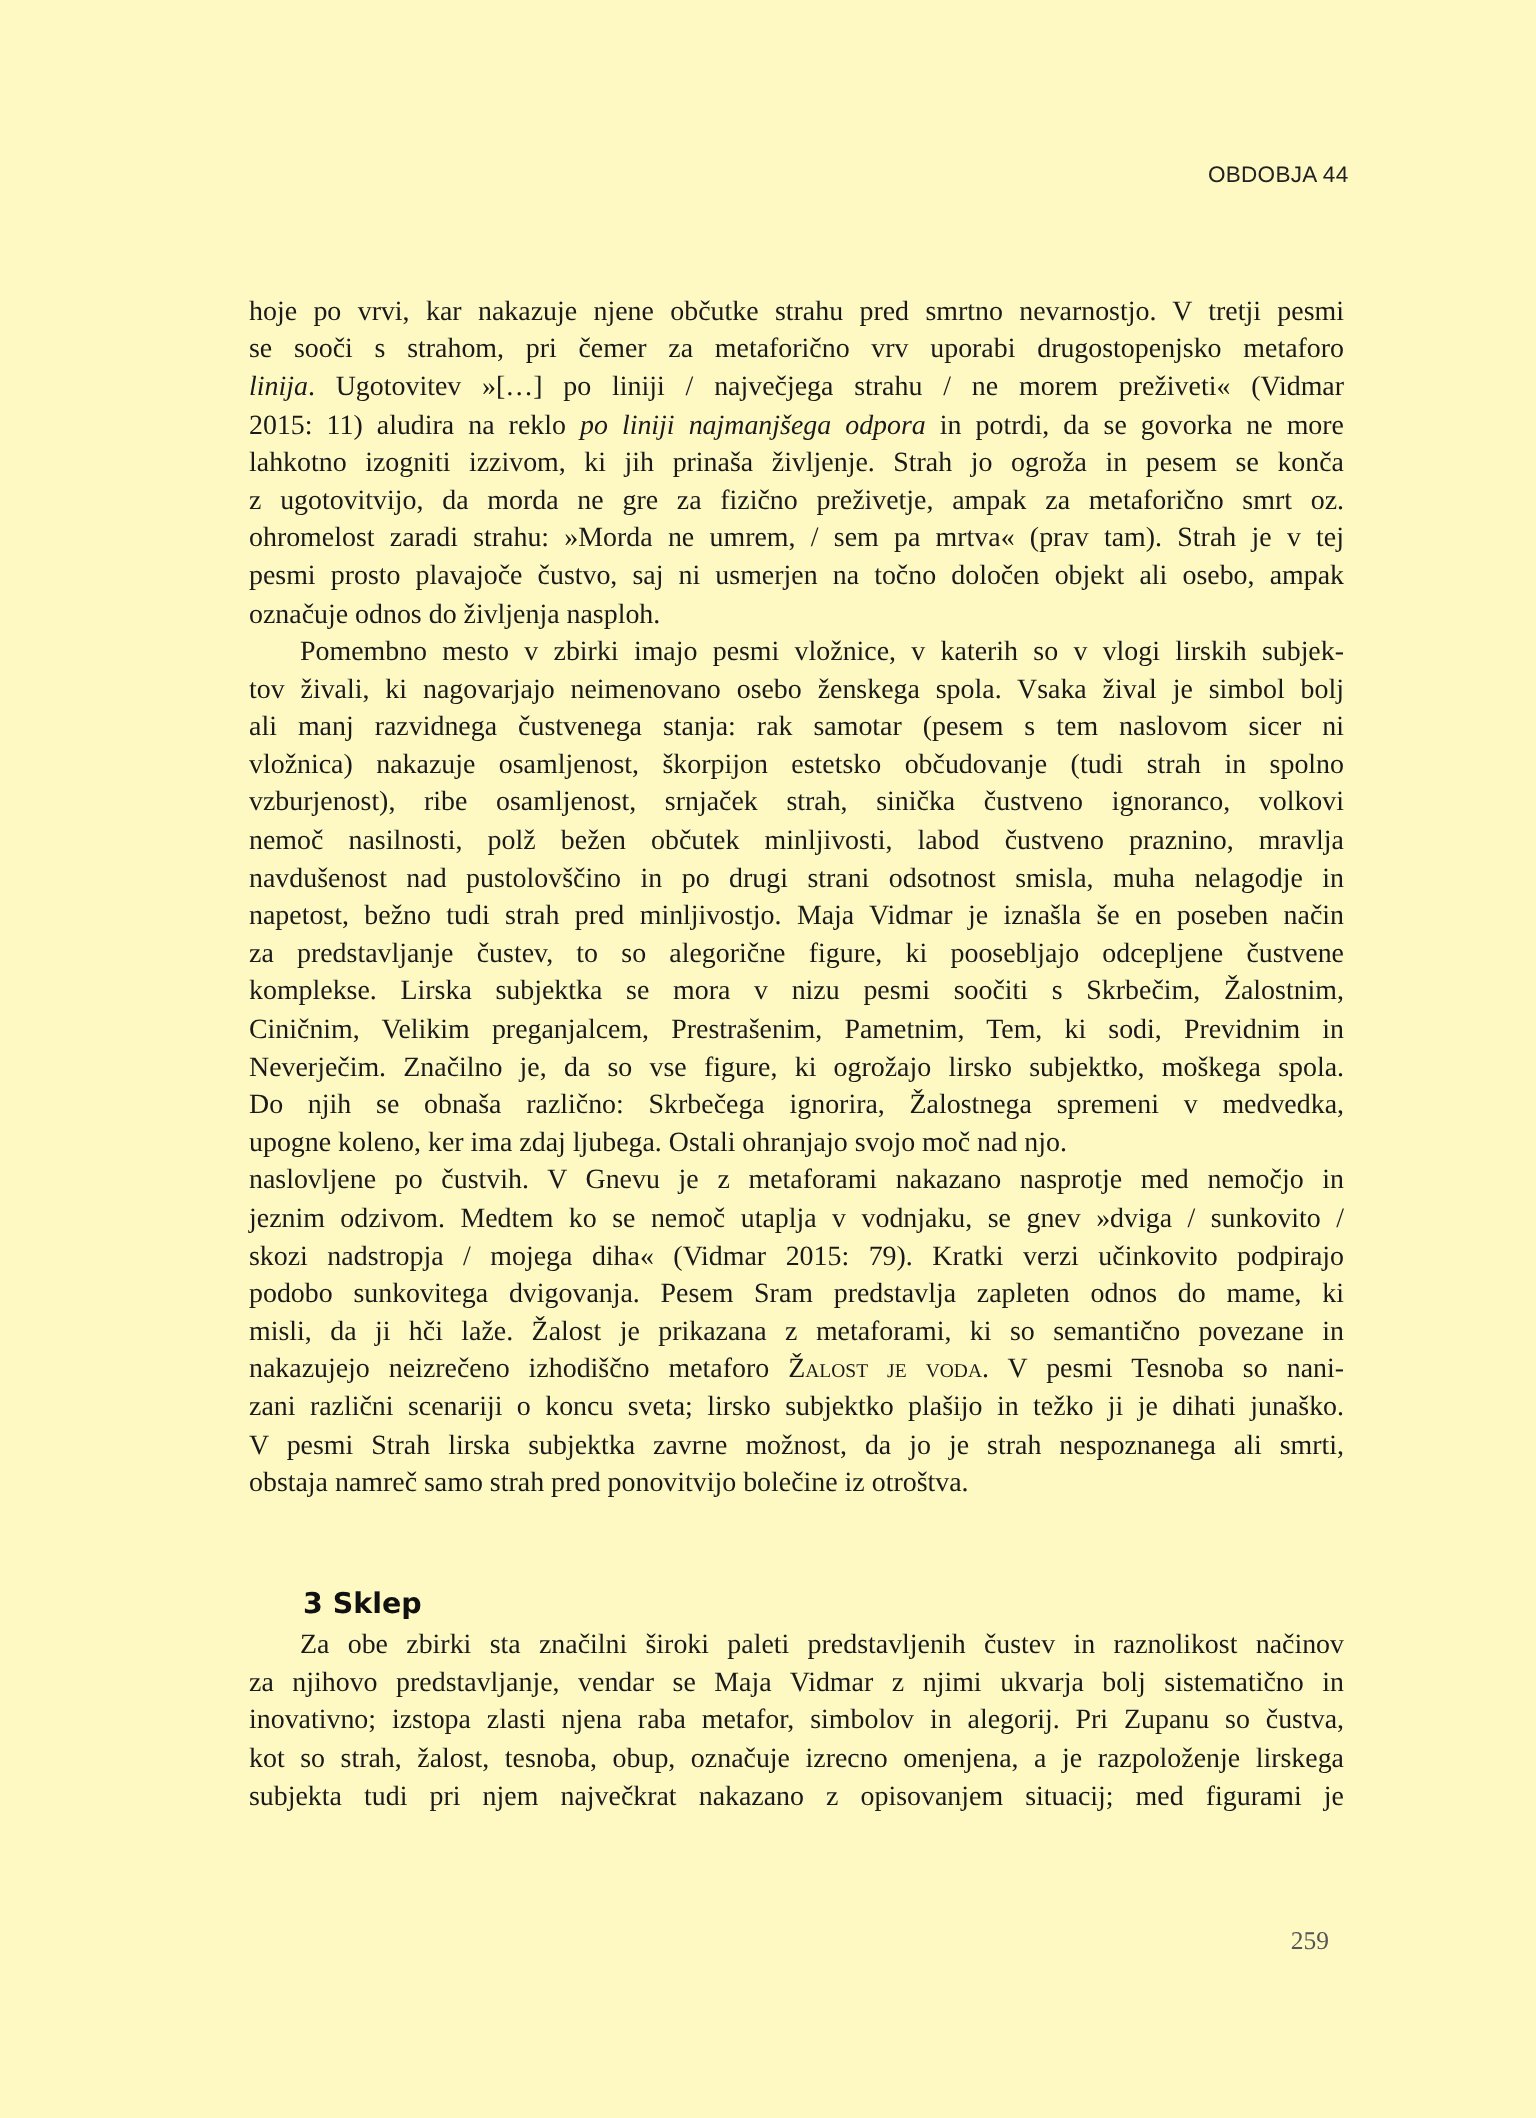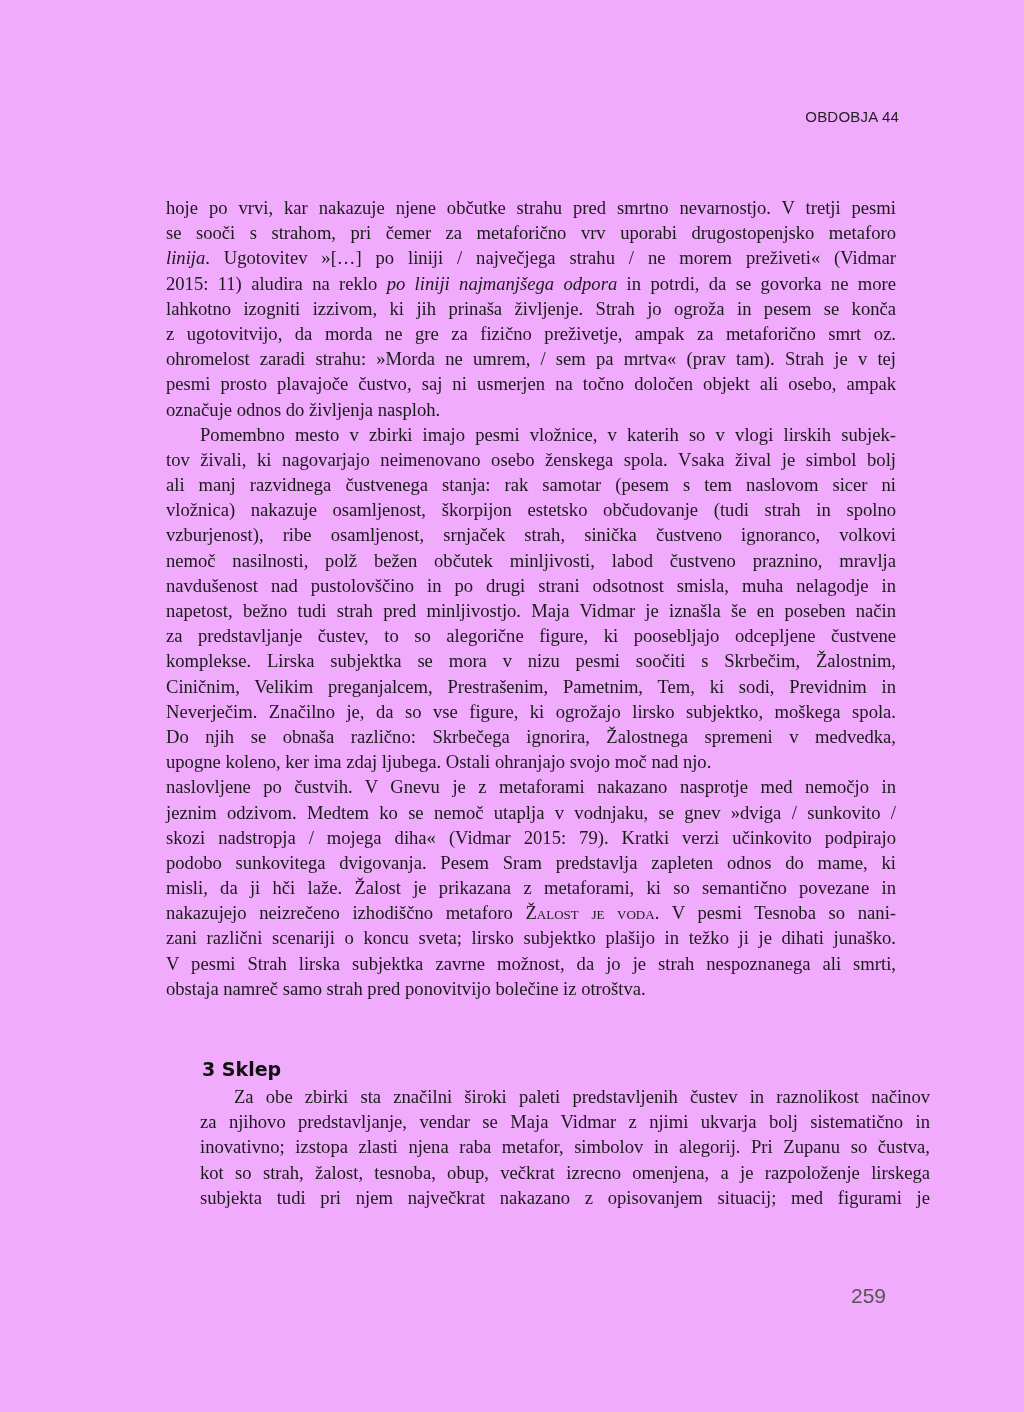--- a/index.html
+++ b/index.html
@@ -1,17 +1,17 @@
 <!DOCTYPE html>
 <html><head>
 <meta charset="utf-8">
 <style>
   html, body { margin: 0; padding: 0; background: #ffffff; }
   body { width: 1024px; height: 1412px; position: relative; overflow: hidden; }
-  .page { position: absolute; left: 0; top: 0; width: 1024px; height: 1412px; background: #f0abfc; }
+  .page { position: absolute; left: 0; top: 0; width: 1024px; height: 1412px; background: #fef9c3; }
   .running-head {
     position: absolute; right: 125px; top: 108px;
     font-family: "Liberation Sans", "DejaVu Sans", sans-serif;
     font-size: 15px; color: #222; letter-spacing: 0.2px;
   }
   .body-text {
     position: absolute; left: 166px; top: 171px; width: 730px;
     font-family: "Liberation Serif", "DejaVu Serif", serif;
     font-size: 18.6px; color: #1a1a1a; margin-top: 24px;
   }
@@ -24,26 +24,26 @@
   em, .it { }
   .sc { font-variant: small-caps; }
   .heading {
     position: absolute; left: 202px; top: 1058px;
     font-family: "DejaVu Sans", "Liberation Sans", sans-serif;
     font-weight: bold; font-size: 19px; color: #111;
   }
   .body-text2 {
     position: absolute; left: 166px; top: 1084px; width: 730px;
     font-family: "Liberation Serif", "DejaVu Serif", serif;
-    font-size: 18.6px; color: #1a1a1a; margin-left: 34px;
+    font-size: 18.6px; color: #1a1a1a;
   }
   .page-number {
     position: absolute; right: 138px; top: 1284px;
-    font-family: Liberation Sans, sans-serif;
-    font-size: 21px; color: #555;
+    font-family: Liberation Serif, serif;
+    font-size: 17px; color: #555;
   }
 </style>
 </head>
 <body>
 
 <div class="page">
 
   <div class="running-head">OBDOBJA 44</div>
 
   <div class="body-text">
@@ -90,20 +90,20 @@
     </div>
   </div>
 
   <div class="heading">3 Sklep</div>
 
   <div class="body-text2">
     <div>
       <span class="line indent">Za obe zbirki sta značilni široki paleti predstavljenih čustev in raznolikost načinov</span>
       <span class="line">za njihovo predstavljanje, vendar se Maja Vidmar z njimi ukvarja bolj sistematično in</span>
       <span class="line">inovativno; izstopa zlasti njena raba metafor, simbolov in alegorij. Pri Zupanu so čustva,</span>
-      <span class="line">kot so strah, žalost, tesnoba, obup, večkrat izrecno omenjena, a je razpoloženje lirskega</span>
+      <span class="line">kot so strah, žalost, tesnoba, obup, označuje izrecno omenjena, a je razpoloženje lirskega</span>
       <span class="line">subjekta tudi pri njem največkrat nakazano z opisovanjem situacij; med figurami je</span>
     </div>
   </div>
 
   <div class="page-number">259</div>
 
 </div>
 
 </body></html>

